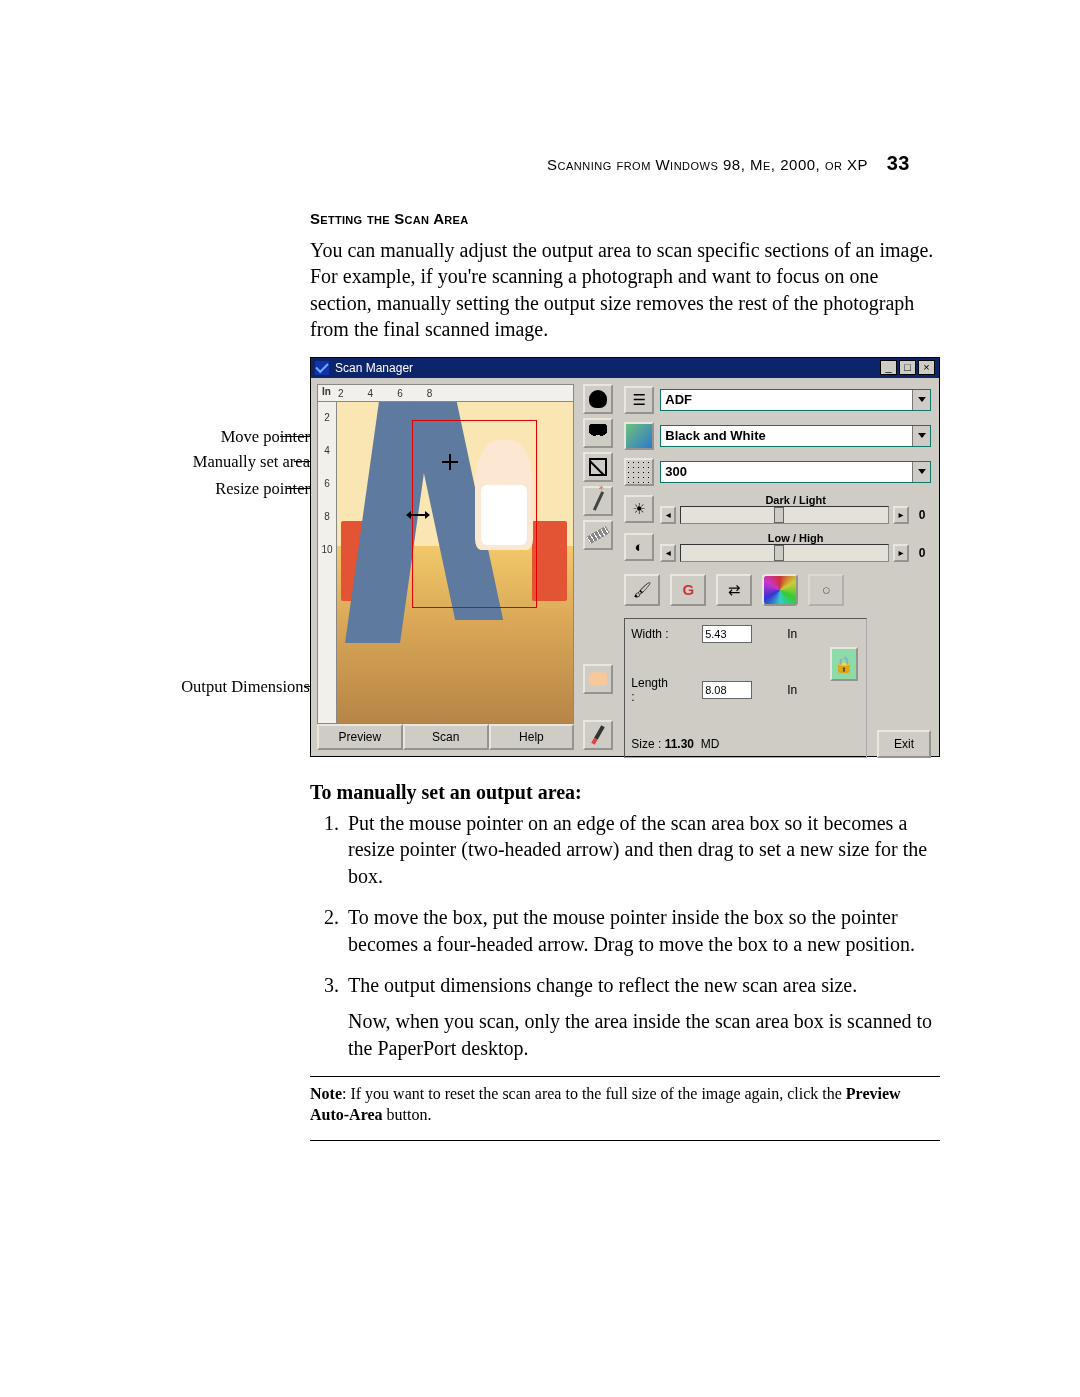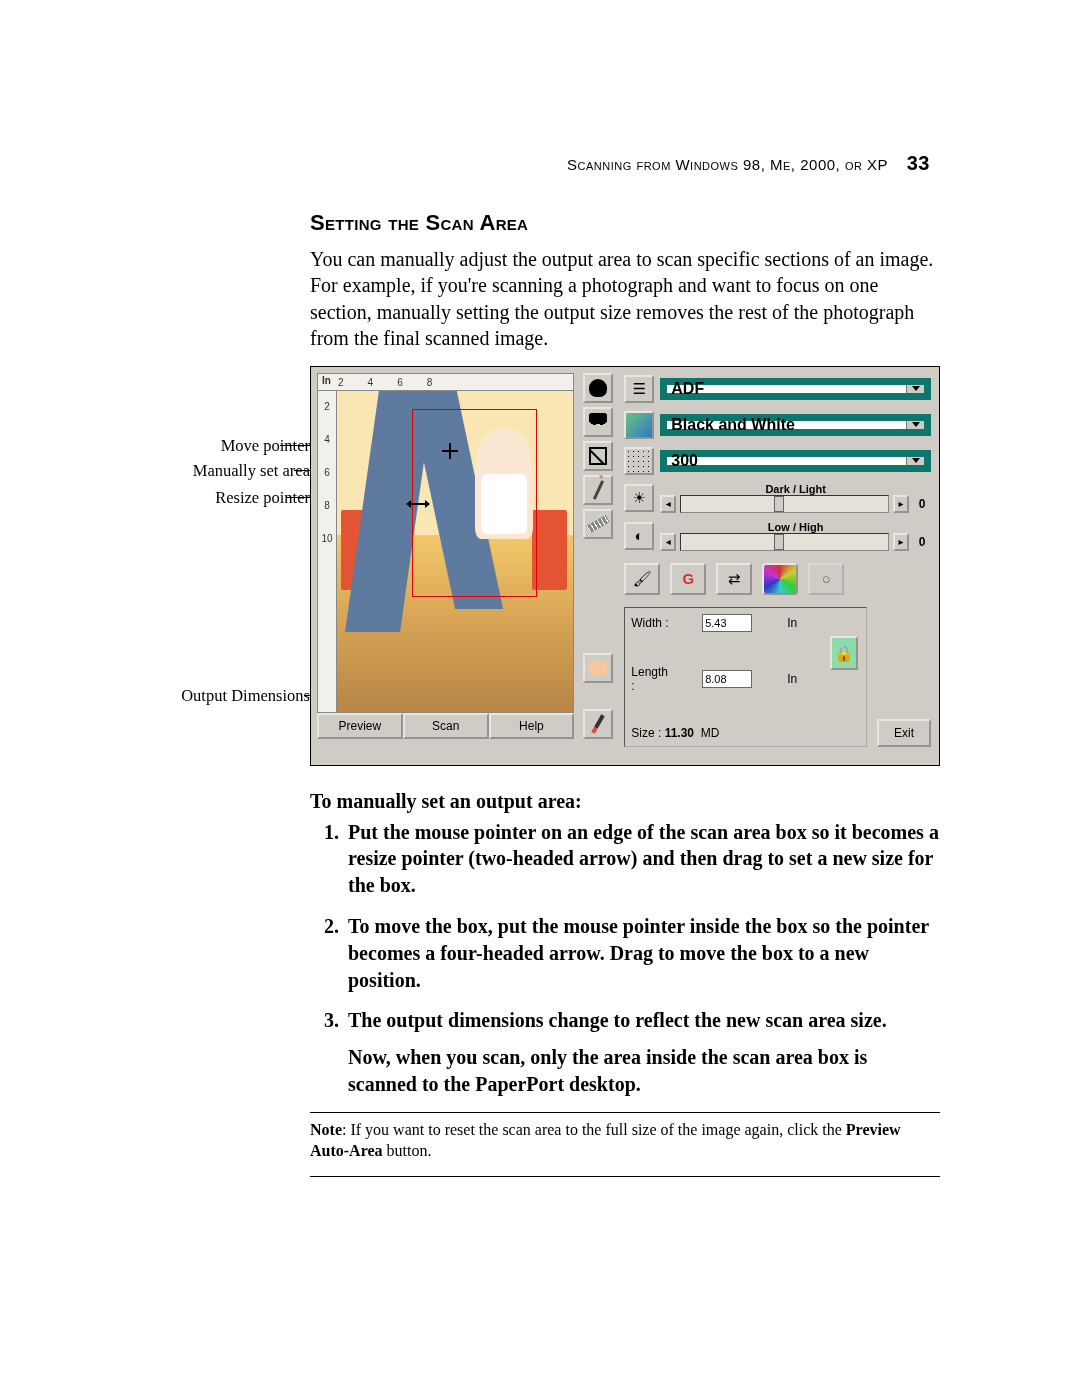--- a/index.html
+++ b/index.html
@@ -10,40 +10,40 @@
     font-family: Georgia, 'Times New Roman', serif;
     color: #000;
   }
   .page {
     position: relative;
     width: 1080px; height: 1397px;
     padding: 150px 140px 100px 180px;
   }
   .running-head {
     position: absolute;
-    top: 152px; left: 450px;
+    top: 152px; left: 430px;
     width: 480px;
     font-family: Arial, Helvetica, sans-serif;
     font-size: 15px;
     letter-spacing: 0.5px;
     text-align: right;
   }
   .running-head .caps  { font-variant: small-caps; }
   .running-head .num   { font-weight: bold; font-size: 20px; margin-left: 14px; }
 
   .content {
     position: absolute;
     top: 210px; left: 310px;
     width: 630px;
   }
   h2.section-title {
     font-family: Arial, Helvetica, sans-serif;
     font-variant: small-caps;
     font-weight: bold;
-    font-size: 22px;
+    font-size: 15px;
     margin: 0 0 10px 0;
     letter-spacing: 0.3px;
   }
   p.body {
     font-size: 20px;
     line-height: 1.32;
     margin: 0 0 14px 0;
   }
   .figure-wrap {
     position: relative;
@@ -242,25 +242,25 @@
   }
   .seticon {
     width: 30px; height: 28px;
     border: 2px outset #e8e6df;
     background:#cfccc5;
     display:flex; align-items:center; justify-content:center;
     font-size: 15px;
   }
   .dropdown {
     flex:1; height:22px;
-    border:7px solid #0f766e;
+    border:1px solid #0f766e;
     background:#fff;
     display:flex; align-items:center;
     padding: 0 4px;
-    font-size: 16px;
+    font-size: 13px;
     font-weight: bold;
     position: relative;
   }
   .dropdown .dd-arrow {
     position:absolute; right:0; top:0;
     width:18px; height:100%;
     background:#cfccc5; border-left:1px solid #777;
     display:flex; align-items:center; justify-content:center;
   }
   .dd-arrow::after {
@@ -322,21 +322,21 @@
   }
   .dims-exit-wrap { display:flex; align-items:flex-end; gap:10px; }
 
   
   .subhead {
     font-family: Georgia, serif;
     font-weight: bold;
     font-size: 20px;
     margin: 12px 0 6px 0;
   }
-  ol.steps { margin:0; padding-left: 34px; font-size:20px; line-height:1.34;font-weight:bold; }
+  ol.steps { margin:0; padding-left: 34px; font-size:20px; line-height:1.34; }
   ol.steps li { margin-bottom: 14px; padding-left: 4px; }
   ol.steps li p { margin: 10px 0 12px 0; }
   .rule { border:0; border-top:1px solid #000; margin: 14px 0 6px 0; }
   .note { font-size:16px; line-height:1.34; }
   .note b { font-weight:bold; }
 
 </style>
 </head>
 <body>
 
@@ -361,20 +361,28 @@
         <div class="callout" style="top:122px;">Resize pointer</div>
         <div class="callout" style="top:320px;">Output Dimensions</div>
       </div>
       <div class="leader" style="top:79px;  left:-30px; width:160px;"></div>
       <div class="leader" style="top:104px; left:-16px; width:130px;"></div>
       <div class="leader" style="top:131px; left:-24px; width:128px;"></div>
       <div class="leader" style="top:329px; left:-6px;  width:350px;"></div>
 
       <div class="scanmgr">
 
+        <div class="titlebar">
+          <div class="t-icon"></div>
+          <span>Scan Manager</span>
+          <div class="spacer"></div>
+          <div class="winbtn">_</div>
+          <div class="winbtn">□</div>
+          <div class="winbtn">×</div>
+        </div>
 
         <div class="smbody">
 
           <div class="previewpane">
             <div class="ruler-h">
               <span style="position:absolute;left:4px;top:1px;font-weight:bold">In</span>
               <span>2</span>
               <span>4</span>
               <span>6</span>
               <span>8</span>

